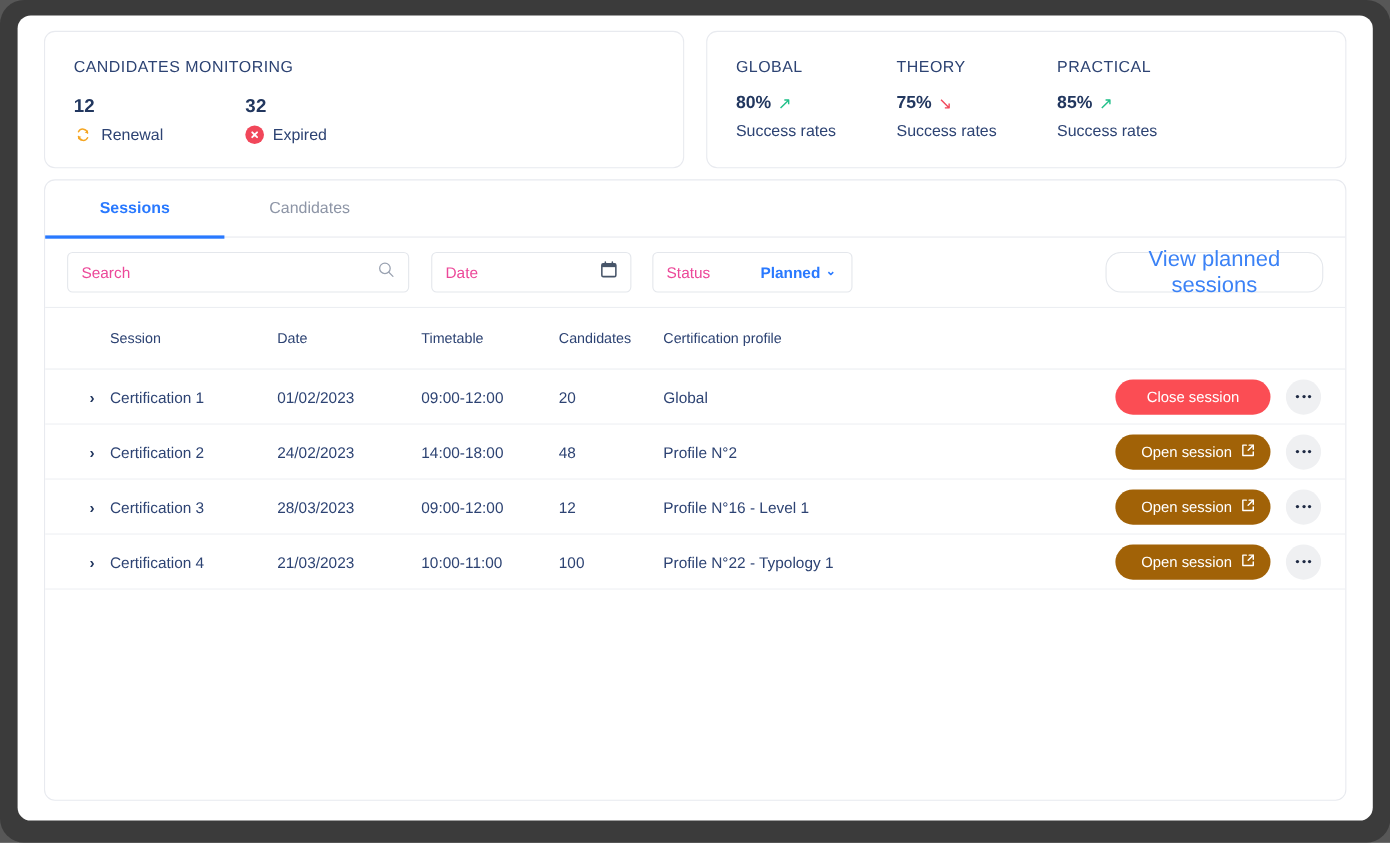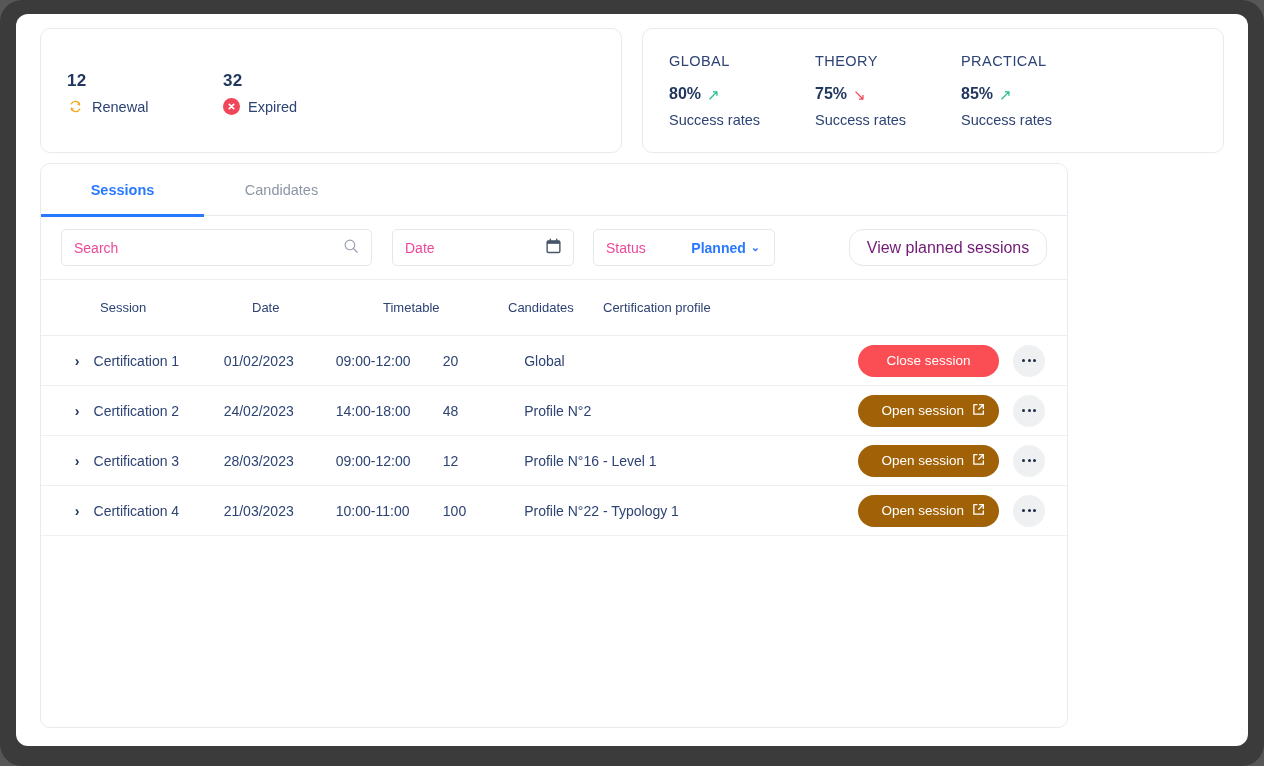--- a/index.html
+++ b/index.html
@@ -120,21 +120,21 @@
   .rate-sub {
     font-size: 14.5px;
     color: #2d4373;
     margin-top: 9px;
   }
 
   
   .panel {
     position: absolute;
     left: 24px; top: 149px;
-    width: 1028px; height: 565px;
+    width: 1184px; height: 565px;
     background: #ffffff;
     border: 1px solid #e8eaef;
     border-radius: 10px;
     overflow: hidden;
   }
 
   
   .tabs {
     height: 52px;
     display: flex;
@@ -205,22 +205,22 @@
   .btn-outline {
     margin-left: auto;
     height: 37px;
     width: 198px;
     border: 1px solid #e4e7ec;
     border-radius: 14px;
     background: #fff;
     display: flex;
     align-items: center;
     justify-content: center;
-    font-size: 16px;
-    color: #701a75;
+    font-size: 20px;
+    color: #3b82f6;
     cursor: pointer;
     font-family: "Liberation Sans", sans-serif;
   }
 
   
   .table { width: 100%; }
   .thead {
     height: 57px;
     display: flex;
     align-items: center;
@@ -297,20 +297,21 @@
 </style>
 </head>
 <body>
 
 <div class="frame">
  <div class="page">
 
   <div class="kpi-row">
 
     <div class="card card-monitoring">
+      <div class="card-title">CANDIDATES MONITORING</div>
       <div class="stats">
 
 
         <div class="stat stat-2">
           <div class="stat-num">12</div>
           <div class="stat-label-row">
             <span class="ic ic-renew">
               <svg width="15" height="15" viewBox="0 0 16 16">
                 <path d="M12.4 6.3 A4.7 4.7 0 0 0 3.6 5.1" stroke="#f5a623" stroke-width="1.5" fill="none" stroke-linecap="round"></path>
                 <path d="M3.6 9.7 A4.7 4.7 0 0 0 12.4 10.9" stroke="#f5a623" stroke-width="1.5" fill="none" stroke-linecap="round"></path>

